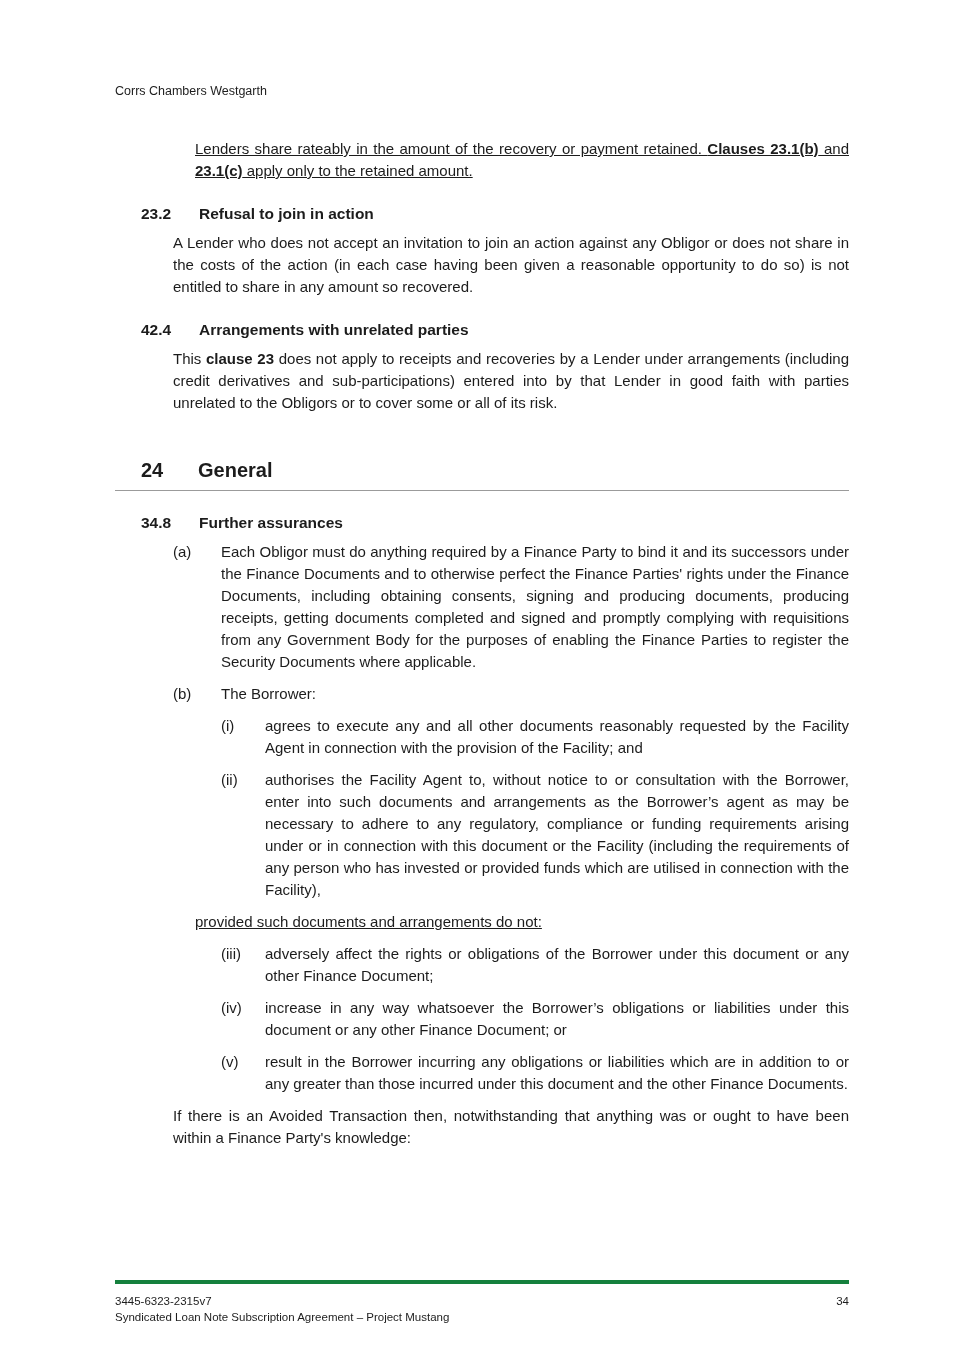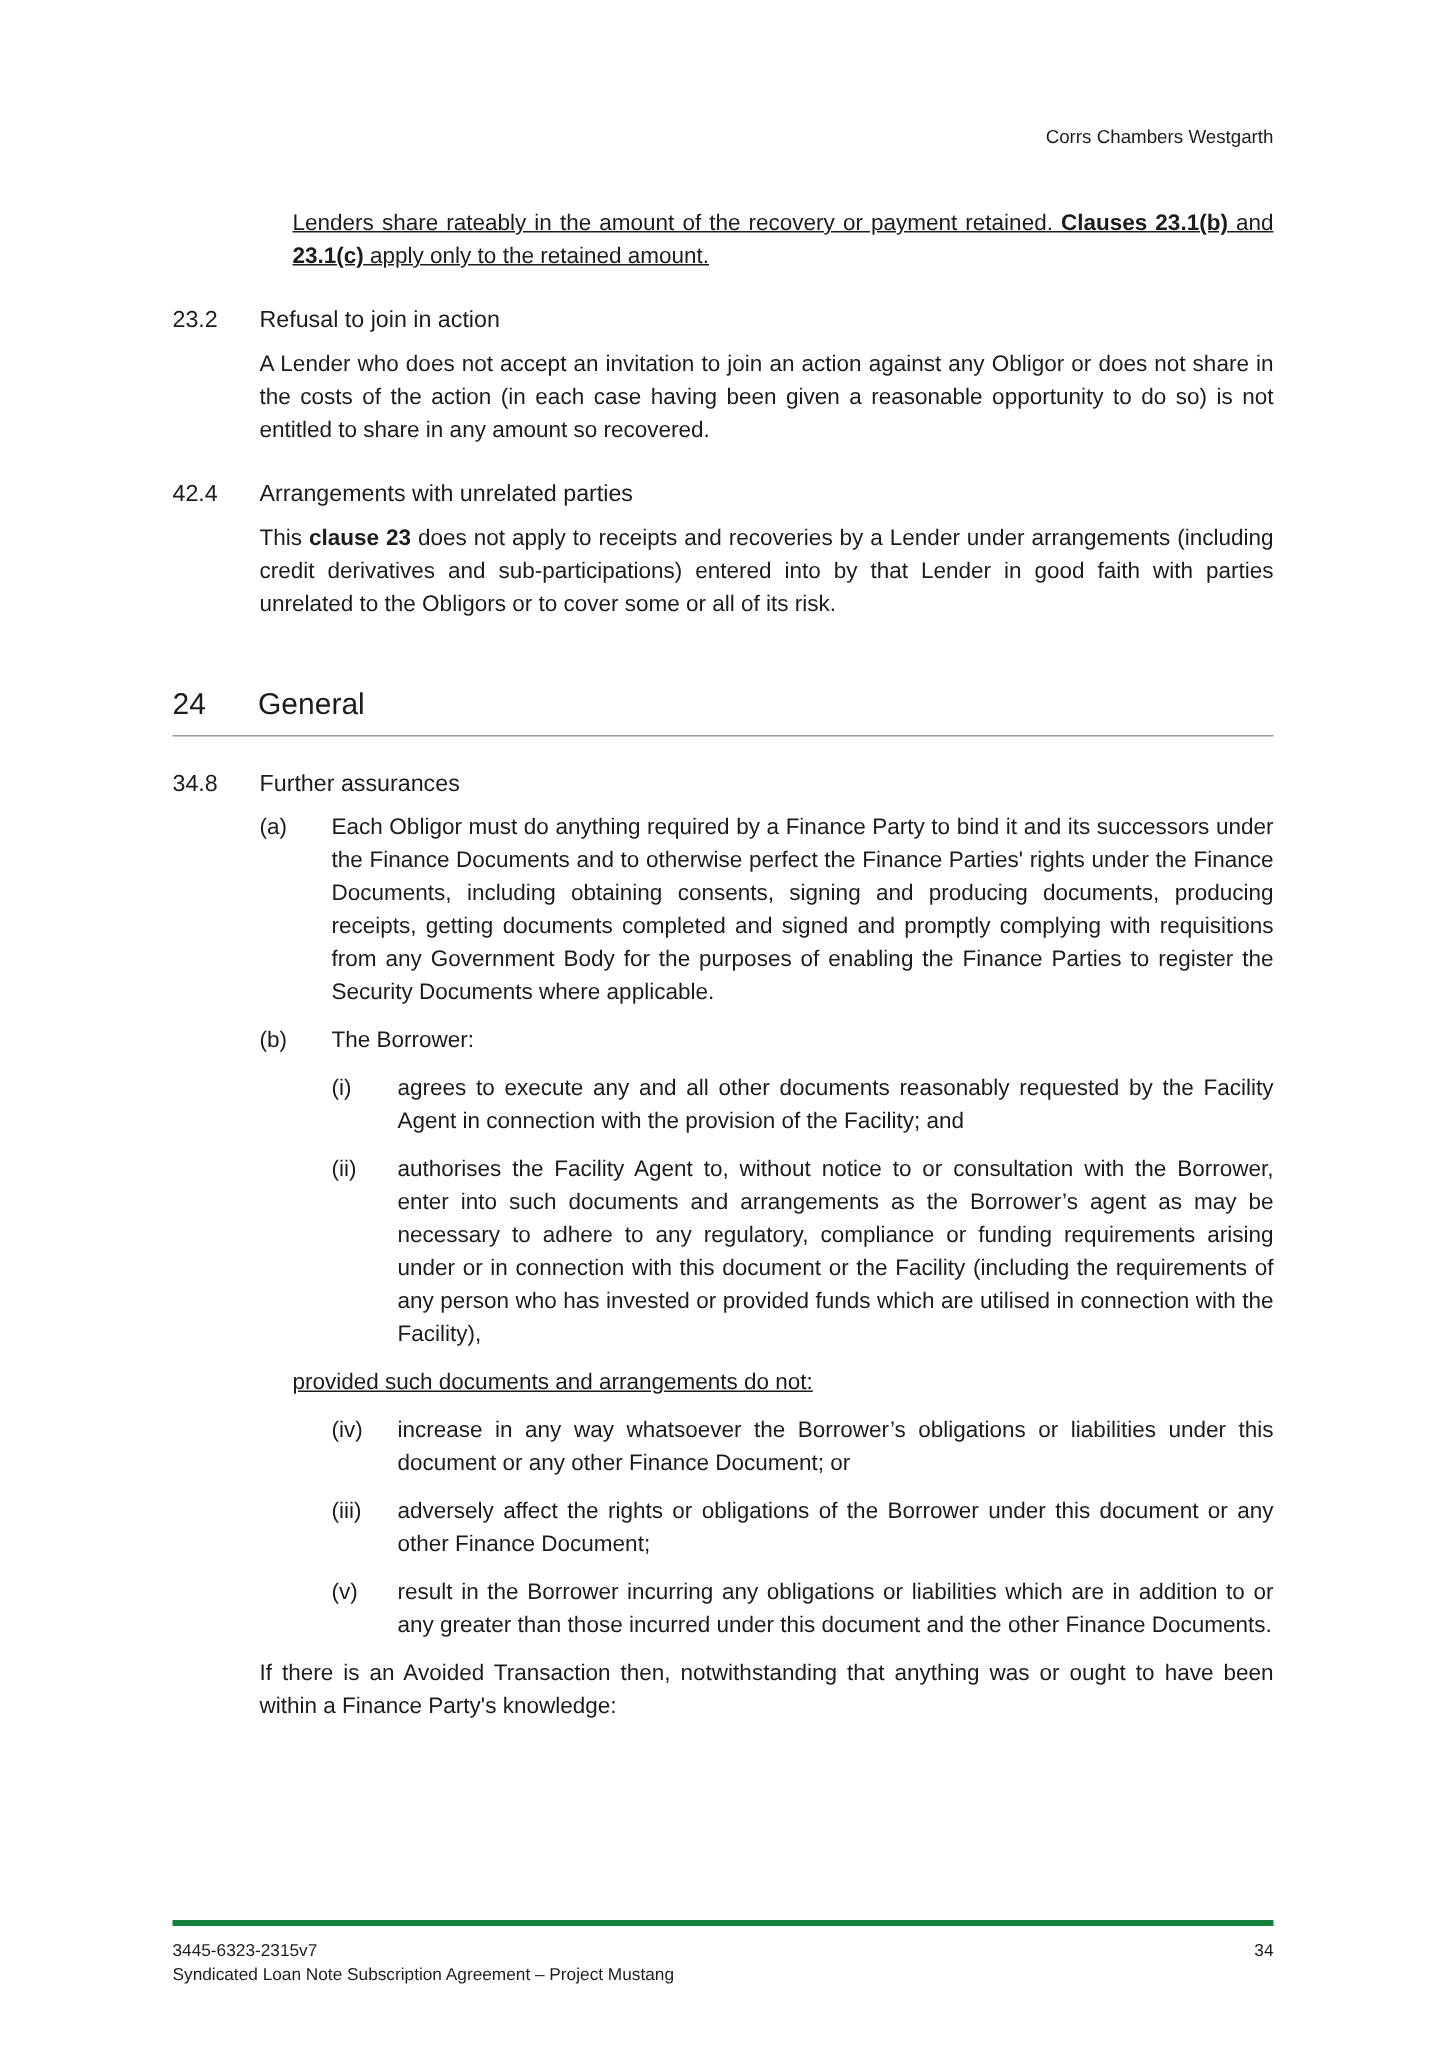--- a/index.html
+++ b/index.html
@@ -7,32 +7,32 @@
   body {
     width: 964px; height: 1365px; position: relative; overflow: hidden;
     font-family: "Liberation Sans", sans-serif;
     color: #1c1c1c;
     -webkit-font-smoothing: antialiased;
   }
   .page { position: absolute; inset: 0; background: #fff; }
 
   .header {
     position: absolute; top: 84px; left: 115px; right: 115px;
-    text-align: right; font-size: 12.5px; line-height: 15px; color: #1d1d1d;
+    text-align: left; font-size: 12.5px; line-height: 15px; color: #1d1d1d;
   }
 
   .main { position: absolute; top: 138px; left: 115px; width: 734px; }
 
   .blk { margin-bottom: 10px; }
 
   .para { font-size: 15px; line-height: 22px; text-align: justify; }
   .ind1 { margin-left: 58px; }
   .ind2 { margin-left: 80px; text-decoration: underline; }
 
-  .head { display: flex; font-weight: 400; }
+  .head { display: flex; font-weight: 700; margin-left: 26px; }
   .h2 { margin-top: 22px; margin-bottom: 8px; font-size: 15.5px; line-height: 20px; }
   .h2 .num { flex: 0 0 58px; }
   .h1 { margin-top: 44px; margin-bottom: 0; font-size: 20px; line-height: 24px; }
   .h1 .num { flex: 0 0 57px; }
 
   .rule { margin-top: 8px; margin-bottom: 0; height: 0; border-top: 1px solid #9b9b9b; }
 
   .item { display: flex; font-size: 15px; line-height: 22px; }
   .item .itext { flex: 1; text-align: justify; }
   .lvl1 { margin-left: 58px; }
@@ -90,26 +90,26 @@
       <div class="blk item lvl2">
         <span class="marker">(i)</span>
         <div class="itext">agrees to execute any and all other documents reasonably requested by the Facility Agent in connection with the provision of the Facility; and</div>
       </div>
       <div class="blk item lvl2">
         <span class="marker">(ii)</span>
         <div class="itext">authorises the Facility Agent to, without notice to or consultation with the Borrower, enter into such documents and arrangements as the Borrower’s agent as may be necessary to adhere to any regulatory, compliance or funding requirements arising under or in connection with this document or the Facility (including the requirements of any person who has invested or provided funds which are utilised in connection with the Facility),</div>
       </div>
       <div class="blk para ind2">provided such documents and arrangements do not:</div>
       <div class="blk item lvl2">
+        <span class="marker">(iii)</span>
+        <div class="itext">adversely affect the rights or obligations of the Borrower under this document or any other Finance Document;</div>
+      </div>
+      <div class="blk item lvl2">
         <span class="marker">(iv)</span>
         <div class="itext">increase in any way whatsoever the Borrower’s obligations or liabilities under this document or any other Finance Document; or</div>
-      </div>
-      <div class="blk item lvl2">
-        <span class="marker">(iii)</span>
-        <div class="itext">adversely affect the rights or obligations of the Borrower under this document or any other Finance Document;</div>
       </div>
       <div class="blk item lvl2">
         <span class="marker">(v)</span>
         <div class="itext">result in the Borrower incurring any obligations or liabilities which are in addition to or any greater than those incurred under this document and the other Finance Documents.</div>
       </div>
       <div class="blk para ind1">If there is an Avoided Transaction then, notwithstanding that anything was or ought to have been within a Finance Party's knowledge:</div>
     </main>
 
   <div class="footer">
     <div>3445-6323-2315v7</div>

